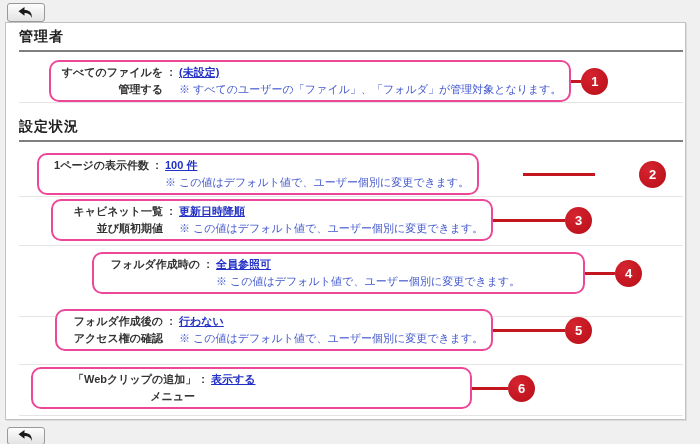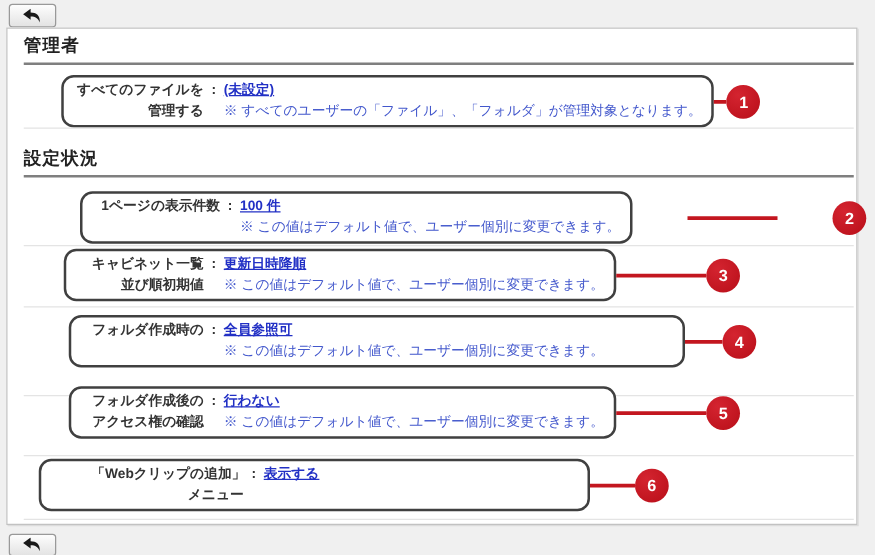--- a/index.html
+++ b/index.html
@@ -49,57 +49,57 @@
   #sep1 { top:79px; }
   #sep2 { top:173px; }
   #sep3 { top:222px; }
   #sep4 { top:293px; }
   #sep5 { top:341px; }
   #sep6 { top:392px; }
 
   
   .row { position:absolute; display:flex; align-items:center; }
   .abox {
-    border:2px solid #404040;
+    border:2px solid #ec4899;
     border-radius:10px;
     padding:2px 8px;
     background:#fff;
   }
   .line { display:flex; line-height:17px; white-space:nowrap; font-size:11px; }
   .lbl { font-weight:bold; color:#333; text-align:right; flex-shrink:0; }
   .col { width:16px; text-align:center; font-weight:bold; color:#333; flex-shrink:0; }
   .lnk { color:#2230c5; font-weight:bold; text-decoration:underline; cursor:pointer; }
   .note { color:#4257cc; }
   .connector { height:3px; background:#c3161f; flex-shrink:0; }
   .badge {
     width:27px; height:27px; border-radius:50%;
     background:radial-gradient(circle at 35% 30%, #d42430, #b80e18);
     color:#fff; font-size:13px; font-weight:bold;
     display:flex; align-items:center; justify-content:center;
     flex-shrink:0;
   }
 
   #row1 { top:37px;  left:43px; }
-  #row2 { top:130px; left:58px;gap:44px; }
+  #row2 { top:130px; left:31px;gap:44px; }
   #row3 { top:176px; left:45px; }
   #row4 { top:229px; left:49px; }
   #row5 { top:286px; left:49px; }
   #row6 { top:344px; left:25px; }
 
   #row1 .lbl { width:104px; }
   #row2 .lbl { width:102px; }
   #row3 .lbl { width:102px; }
   #row4 .lbl { width:98px; }
   #row5 .lbl { width:98px; }
   #row6 .lbl { width:122px; }
 
   #row1 .abox { min-width:458px; }
   #row2 .abox { min-width:384px; }
   #row3 .abox { min-width:384px; }
-  #row4 .abox { min-width:493px; }
+  #row4 .abox { min-width:493px;margin-left:37px; }
   #row5 .abox { min-width:382px; }
   #row6 .abox { min-width:441px;padding-left:40px; }
 
   #row1 .connector { width:10px; }
   #row2 .connector { width:72px; }
   #row3 .connector { width:72px; }
   #row4 .connector { width:30px; }
   #row5 .connector { width:72px; }
   #row6 .connector { width:36px; }
 </style>

